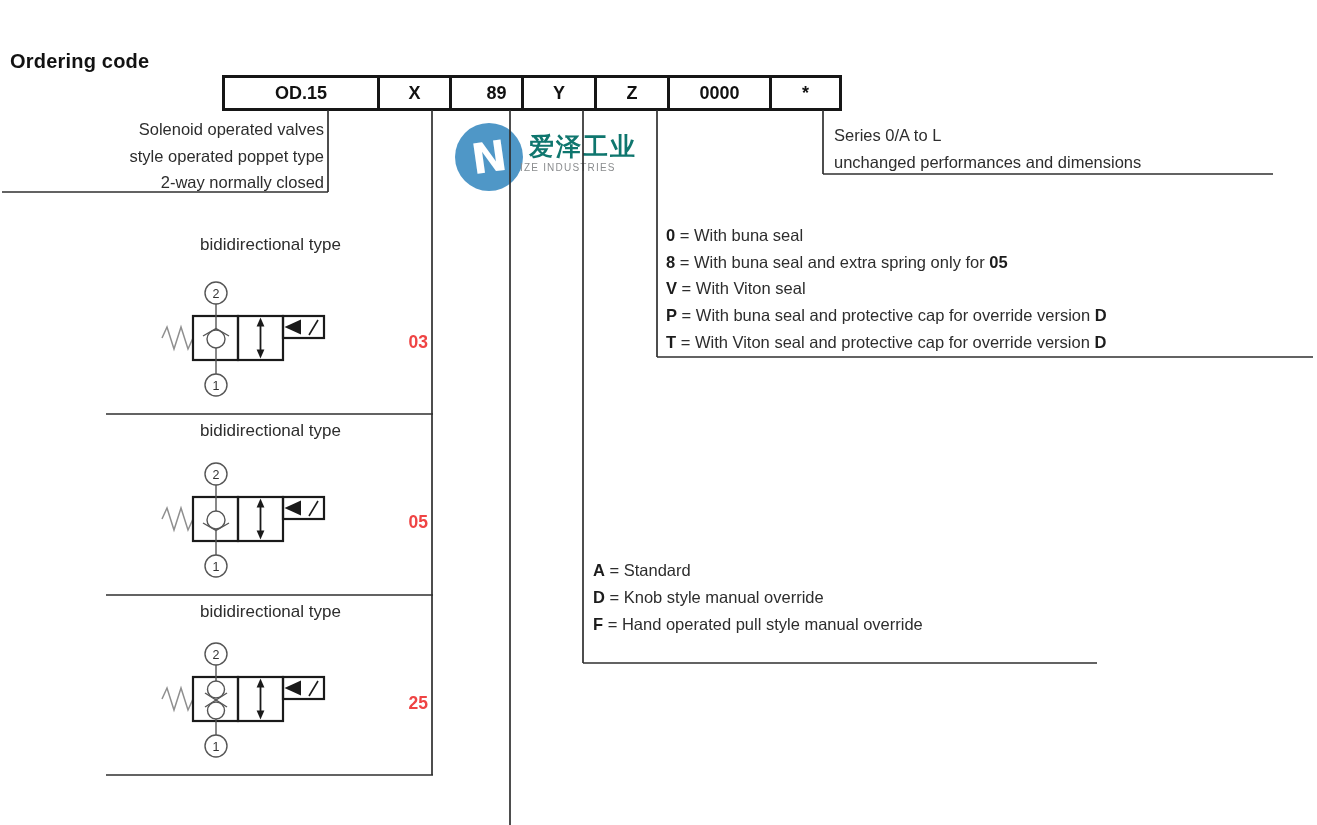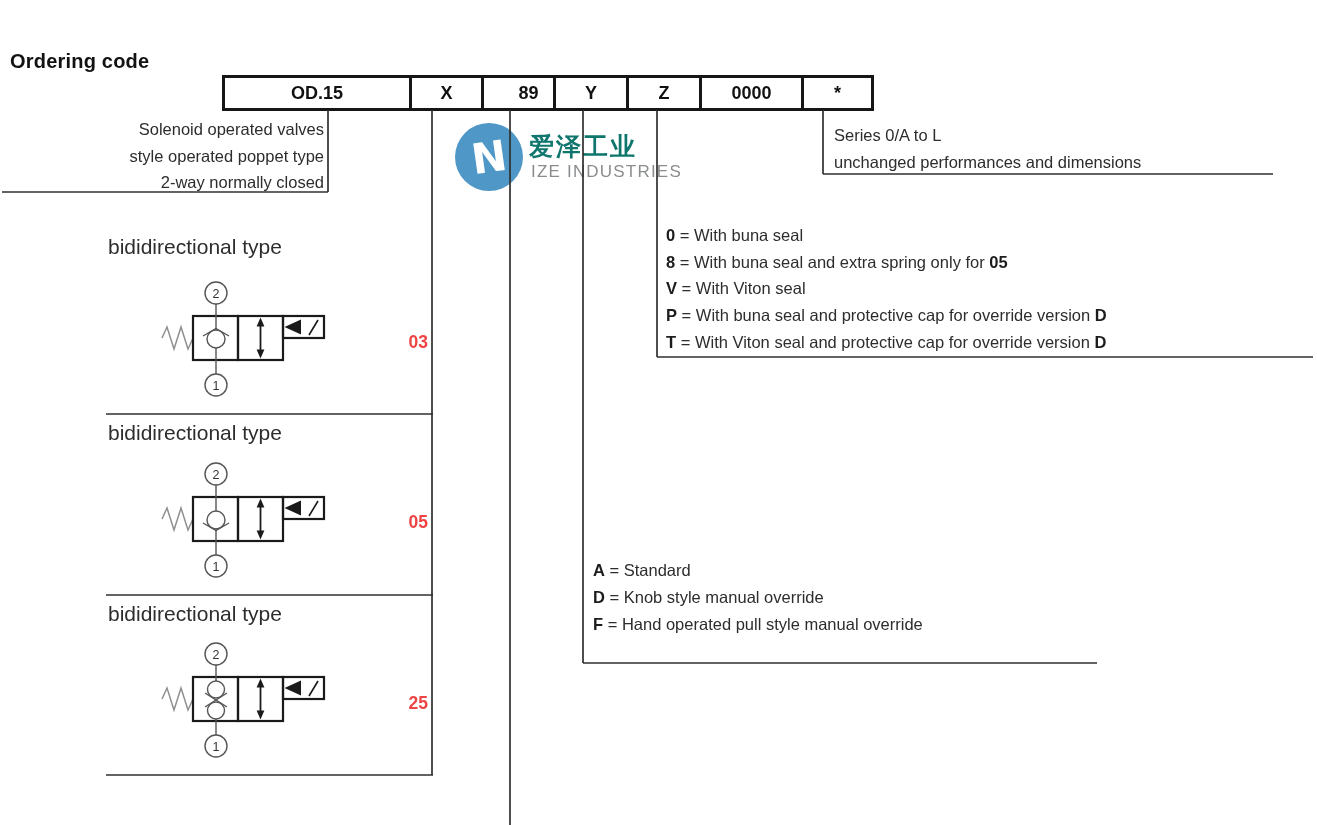--- a/index.html
+++ b/index.html
@@ -5,39 +5,39 @@
   html,body{margin:0;padding:0;background:#fff;}
   .page{position:relative;width:1317px;height:825px;background:#ffffff;overflow:hidden;
         font-family:"Liberation Sans","DejaVu Sans",sans-serif;color:#2d2d2d;margin-top:44px;}
   .title{position:absolute;left:10px;top:6px;margin:0;font-size:20px;font-weight:bold;color:#121212;letter-spacing:.2px;}
 
   
   .code-table{position:absolute;left:222px;top:31px;display:flex;border:3px solid #161616;box-sizing:border-box;height:36px;background:#fff;}
   .code-table .cell{display:flex;align-items:center;justify-content:center;font-weight:bold;font-size:18px;color:#111;
                     border-left:3px solid #161616;box-sizing:border-box;}
   .code-table .cell:first-child{border-left:none;}
-  .c0{width:184px;} .c1{width:72px;} .c2{width:72px;padding-left:20px;} .c3{width:73px;} .c4{width:73px;} .c5{width:102px;} .c6{width:70px;}
+  .c0{width:152px;} .c1{width:72px;} .c2{width:72px;padding-left:20px;} .c3{width:73px;} .c4{width:73px;} .c5{width:102px;} .c6{width:70px;}
 
   
   .logo{position:absolute;left:453px;top:77px;}
   .logo-cn{position:absolute;left:76px;top:9px;font-size:25px;font-weight:bold;color:#0f766e;letter-spacing:2px;white-space:nowrap;}
-  .logo-en{position:absolute;left:78px;top:41px;font-size:17px;color:#8a8c8e;letter-spacing:1.2px;white-space:nowrap;}
+  .logo-en{position:absolute;left:67px;top:41px;font-size:10px;color:#8a8c8e;letter-spacing:1.2px;white-space:nowrap;}
 
   .overlay{position:absolute;left:0;top:0;}
 
   
   .tblock{position:absolute;font-size:16.5px;line-height:26.5px;white-space:nowrap;}
   .left-block{left:2px;top:72px;width:322px;text-align:right;}
   .series-block{left:834px;top:78px;}
   .seal-block{left:666px;top:178px;line-height:26.7px;}
   .override-block{left:593px;top:513px;line-height:26.8px;}
   .cavity-note{left:521px;top:783px;}
   .opt b{color:#1c1c1c;}
 
-  .valve-heading{position:absolute;left:108px;width:325px;text-align:left;font-size:21px;color:#2d2d2d;}
+  .valve-heading{position:absolute;left:108px;width:325px;text-align:center;font-size:17px;color:#2d2d2d;}
   .vh1{top:191px;} .vh2{top:377px;} .vh3{top:558px;}
   .valve-code{position:absolute;left:388px;width:40px;text-align:right;font-weight:bold;font-size:17.5px;color:#ef4444;}
   .vc1{top:288px;} .vc2{top:468px;} .vc3{top:649px;}
 </style>
 </head>
 <body>
 
 <div class="page">
 
   <h1 class="title">Ordering code</h1>

